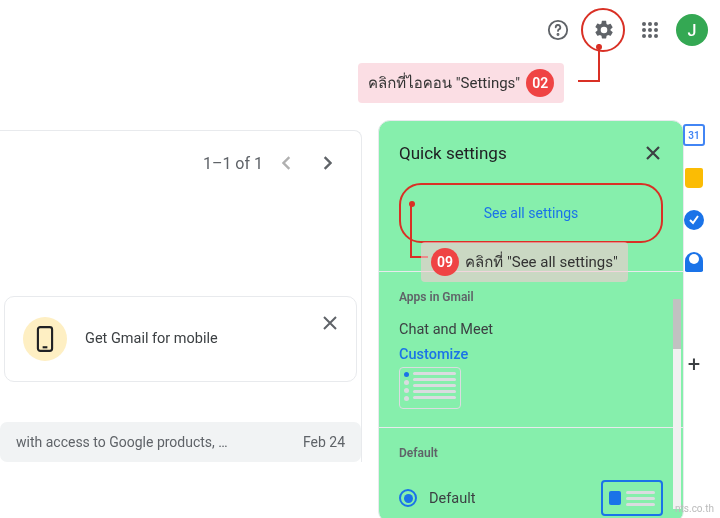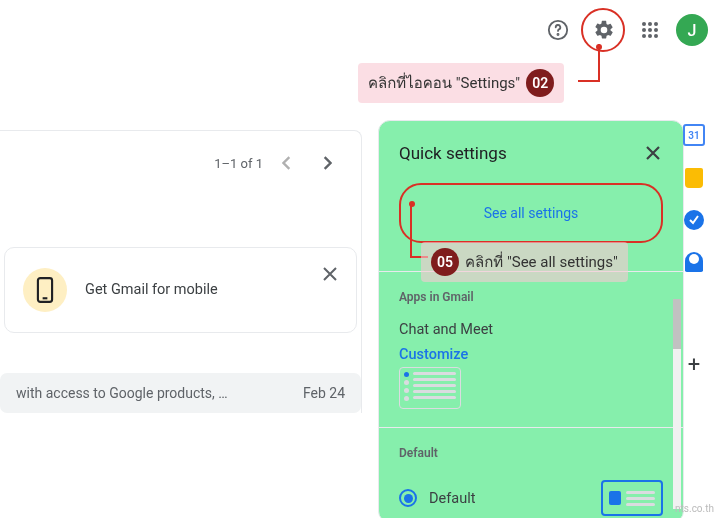--- a/index.html
+++ b/index.html
@@ -8,34 +8,34 @@
   
   .header-icons { position: absolute; top: 10px; right: 12px; display: flex; align-items: center; gap: 6px; }
   .icon-btn { width: 40px; height: 40px; display: flex; align-items: center; justify-content: center; border-radius: 50%; cursor: pointer; color: #5f6368; }
   .gear-highlight { position: absolute; top: 8px; right: 95px; width: 44px; height: 44px; border: 2.5px solid #d93025; border-radius: 50%; pointer-events: none; }
   .avatar { width: 32px; height: 32px; border-radius: 50%; background: #34a853; color: #fff; display: flex; align-items: center; justify-content: center; font-size: 16px; font-weight: 500; }
   
   
   .callout { position: absolute; display: flex; align-items: center; background: rgba(248, 200, 210, 0.6); border-radius: 4px; padding: 6px 10px; font-size: 15px; color: #333; gap: 6px; }
   .callout-02 { top: 63px; left: 358px; }
   .callout-03 { top: 242px; left: 421px; }
-  .step-circle { width: 28px; height: 28px; background: #7f1d1d; color: #fff; border-radius: 50%; display: flex; align-items: center; justify-content: center; font-weight: 600; font-size: 14px; }
+  .step-circle { width: 28px; height: 28px; background: #ef4444; color: #fff; border-radius: 50%; display: flex; align-items: center; justify-content: center; font-weight: 600; font-size: 14px; }
   .connector-02 { position: absolute; border-left: 2px solid #d93025; top: 44px; left: 598px; height: 38px; }
   .connector-02::after { content: ''; position: absolute; top: 0; left: -4px; width: 6px; height: 6px; background: #d93025; border-radius: 50%; }
   .connector-02b { position: absolute; border-top: 2px solid #d93025; top: 80px; left: 578px; width: 22px; }
   .connector-03 { position: absolute; border-left: 2px solid #d93025; top: 204px; left: 410px; height: 52px; }
   .connector-03::before { content: ''; position: absolute; top: -3px; left: -3px; width: 6px; height: 6px; background: #d93025; border-radius: 50%; }
   .connector-03b { position: absolute; border-top: 2px solid #d93025; top: 256px; left: 410px; width: 18px; }
 
   
   .left-col { position: absolute; left: 0; top: 130px; width: 362px; border: 1px solid #e8eaed; border-left: none; border-bottom: none; border-radius: 0 8px 0 0; padding-top: 10px; }
-  .pager { display: flex; align-items: center; justify-content: flex-end; gap: 8px; padding: 6px 18px 20px 0; color: #5f6368; font-size: 13px; }
+  .pager { display: flex; align-items: center; justify-content: flex-end; gap: 8px; padding: 6px 18px 20px 0; color: #5f6368; font-size: 16px; }
   .pager .nav { width: 32px; height: 32px; display: flex; align-items: center; justify-content: center; cursor: pointer; color: #b0b0b0; }
   .pager .nav.enabled { color: #5f6368; }
-  .promo-card { margin: 48px 4px 40px 4px; border: 1px solid #e8eaed; border-radius: 10px; padding: 20px 18px; display: flex; align-items: center; gap: 18px; position: relative; }
+  .promo-card { margin: 97px 4px 40px 4px; border: 1px solid #e8eaed; border-radius: 10px; padding: 20px 18px; display: flex; align-items: center; gap: 18px; position: relative; }
   .promo-icon-wrap { width: 44px; height: 44px; background: #feefc3; border-radius: 50%; display: flex; align-items: center; justify-content: center; color: #202124; }
   .promo-text { font-size: 14.5px; color: #3c4043; line-height: 1.35; max-width: 140px; }
   .promo-close { position: absolute; top: 16px; right: 16px; color: #5f6368; cursor: pointer; }
   .footer-row { background: #f1f3f4; padding: 12px 16px; display: flex; justify-content: space-between; font-size: 14px; color: #5f6368; border-radius: 7px; }
   
   
   .settings-panel { position: absolute; left: 378px; top: 120px; width: 306px; border: 1px solid #e8eaed; border-radius: 12px; background: #86efac; padding: 22px 20px 0 20px; }
   .panel-header { display: flex; justify-content: space-between; align-items: center; margin-bottom: 20px; }
   .panel-title { font-size: 17px; color: #202124; }
   .see-all { display: block; text-align: center; color: #1a73e8; font-size: 14px; padding: 20px 0; border: 2.5px solid #d93025; border-radius: 22px; margin-bottom: 28px; cursor: pointer; }
@@ -201,21 +201,21 @@
     </div>
   </div>
   <div class="scrollbar-track">
     <div class="scrollbar-thumb"></div>
   </div>
 </div>
 
 <div class="connector-03"></div>
 <div class="connector-03b"></div>
 <div class="callout callout-03">
-  <span class="step-circle">05</span>
+  <span class="step-circle">09</span>
   <span>คลิกที่ "See all settings"</span>
 </div>
 
 <div class="side-rail">
   <div class="cal-badge">31</div>
   <div class="keep"></div>
   <div class="tasks">
     <svg width="12" height="12" viewBox="0 0 12 12" fill="none" stroke="#fff" stroke-width="2">
         <path d="M2 6l3 3 5-7"></path>
       </svg>

